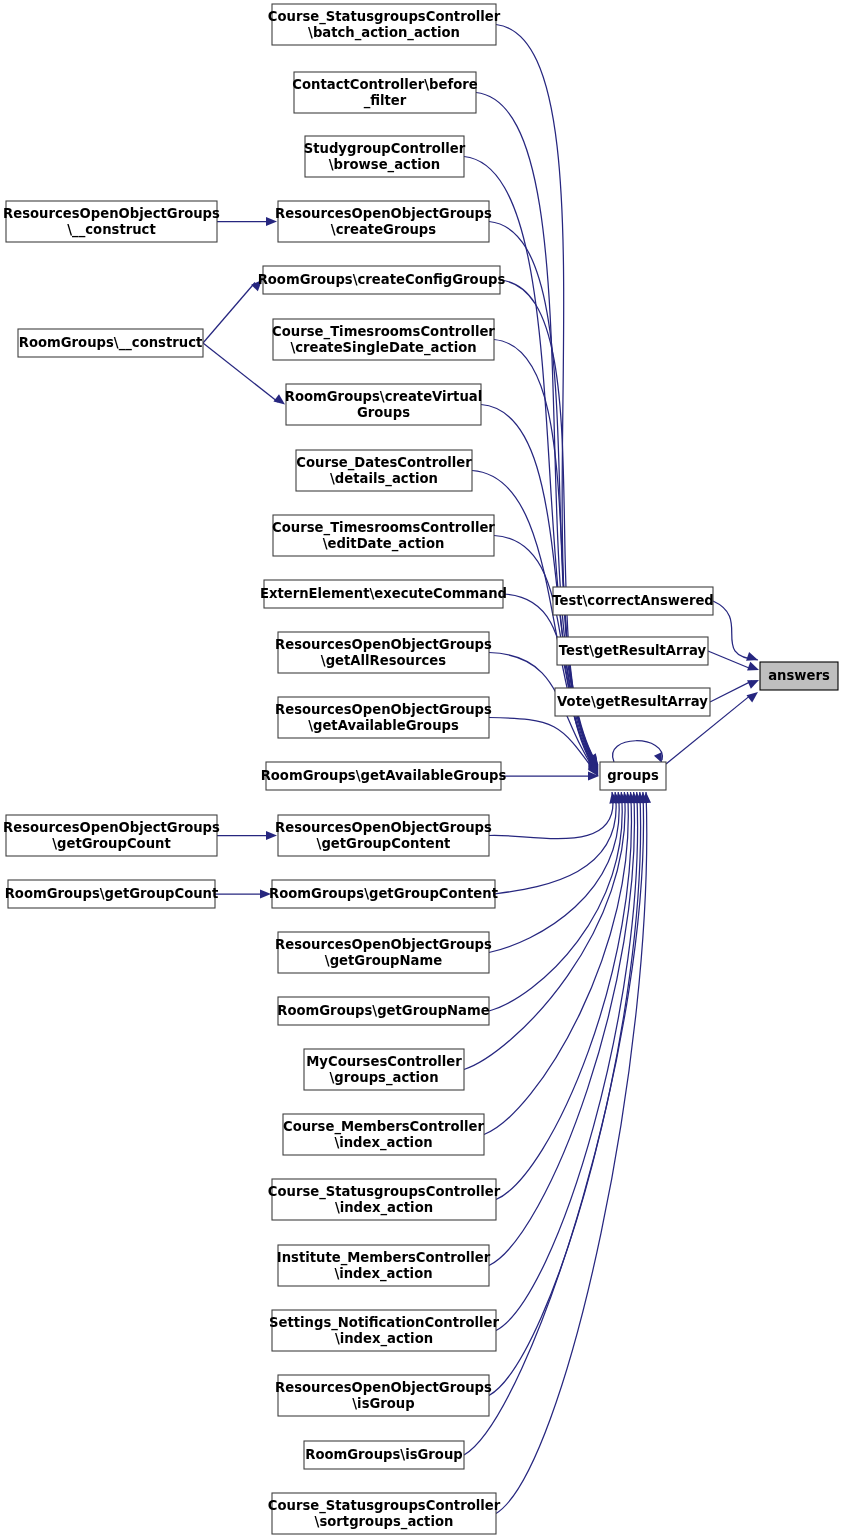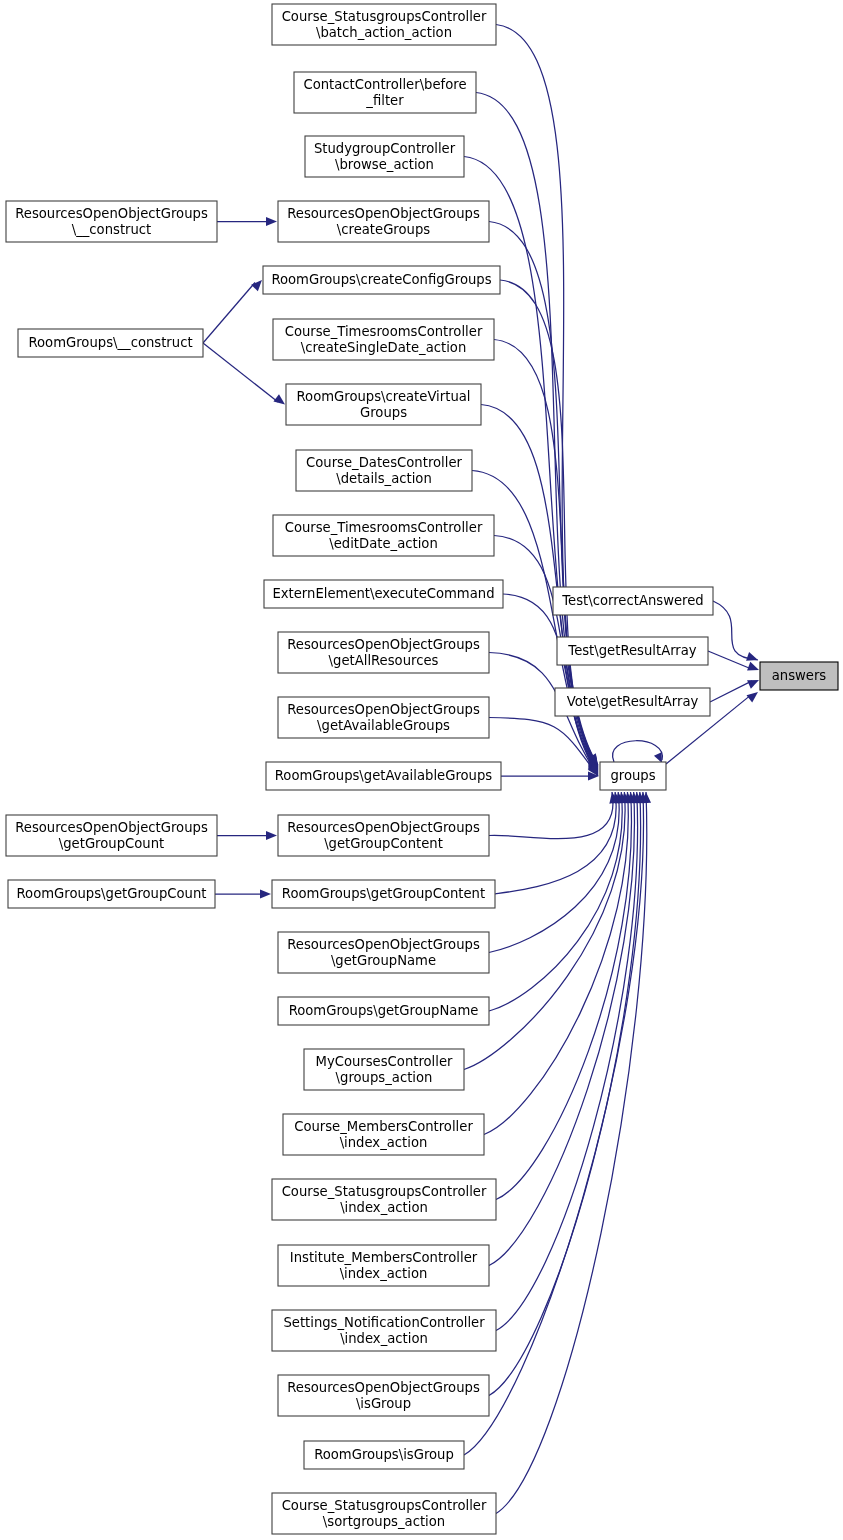--- a/index.html
+++ b/index.html
@@ -10,20 +10,21 @@
   body {
     width: 843px;
     height: 1540px;
     font-family: "DejaVu Sans", sans-serif;
     overflow: hidden;
   }
   #graph-root {
     position: relative;
     width: 843px;
     height: 1540px;
+    font-weight: bold;
   }
   svg#callgraph {
     display: block;
     width: 843px;
     height: 1540px;
   }
   .node-box {
     fill: #ffffff;
     stroke: #404040;
     stroke-width: 1.1;

